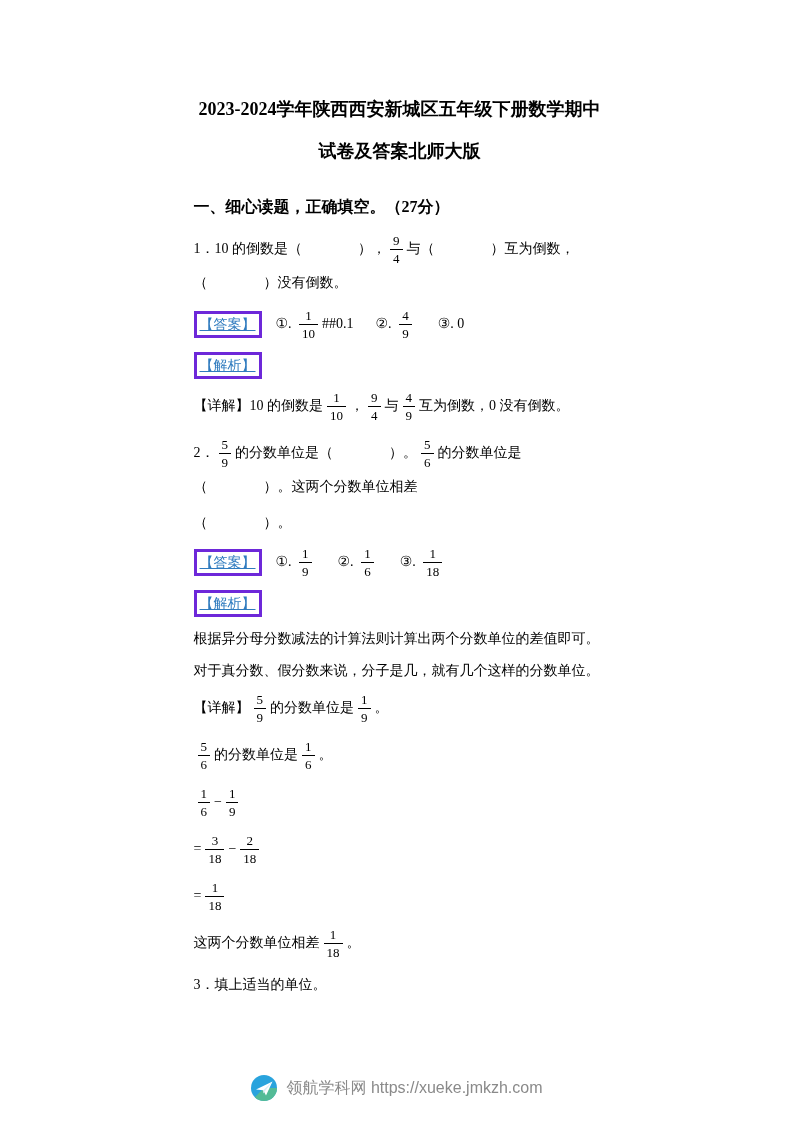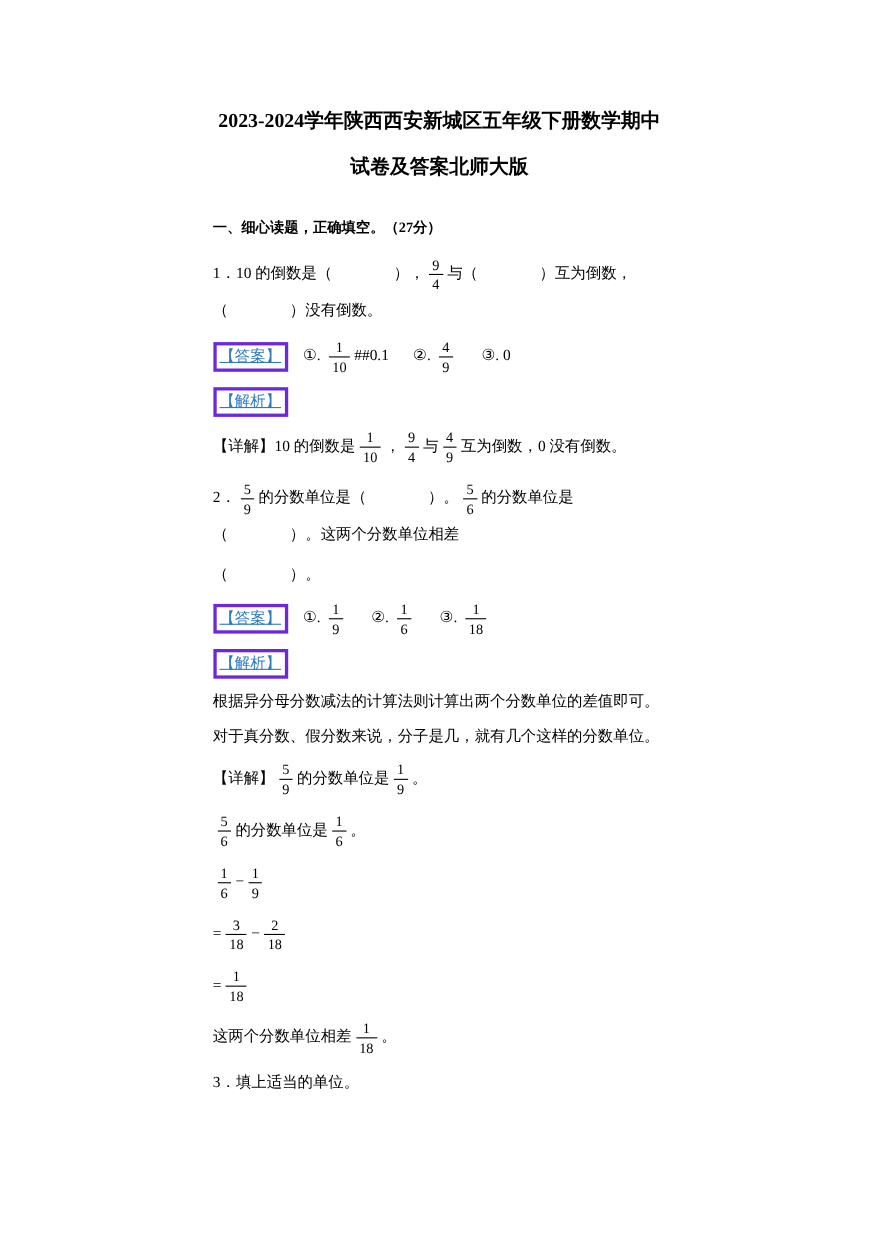--- a/index.html
+++ b/index.html
@@ -26,21 +26,21 @@
   }
   .time-note {
     text-align: center;
     font-weight: bold;
     font-size: 14px;
     line-height: 20px;
     margin-bottom: 12px;
   }
   .section-header {
     font-weight: bold;
-    font-size: 13px;
+    font-size: 16px;
     line-height: 22px;
     margin-bottom: 12px;
   }
   .line {
     line-height: 28px;
     margin-bottom: 6px;
   }
   .fr-line { margin-bottom: 8px; }
   .para { line-height: 28px; margin-bottom: 4px; }
   .q-line { margin-top: 4px; }
@@ -155,14 +155,23 @@
   </div>
 
   <div class="line fr-line">
     <span>这两个分数单位相差</span><span class="frac"><span class="num">1</span><span class="den">18</span></span><span>。</span>
   </div>
 
   <div class="line q-line">
     <span>3．填上适当的单位。</span>
   </div>
 
+  <div class="footer">
+    <svg class="logo" viewBox="0 0 28 28" xmlns="http://www.w3.org/2000/svg">
+      <circle cx="14" cy="14" r="13" fill="#29a3dd"></circle>
+      <path d="M27 14a13 13 0 0 1-13 13 13 13 0 0 1-9.2-3.8L14 14z" fill="#5bc08a" opacity="0.85"></path>
+      <path d="M6 15.5 L22.5 7.5 L16 21.5 L13.2 16.2 Z" fill="#ffffff"></path>
+      <path d="M22.5 7.5 L13.2 16.2 L13.2 19.5 Z" fill="#d9edf8"></path>
+    </svg>
+    <span>领航学科网 https://xueke.jmkzh.com</span>
+  </div>
 
 </div>
 
 </body></html>

